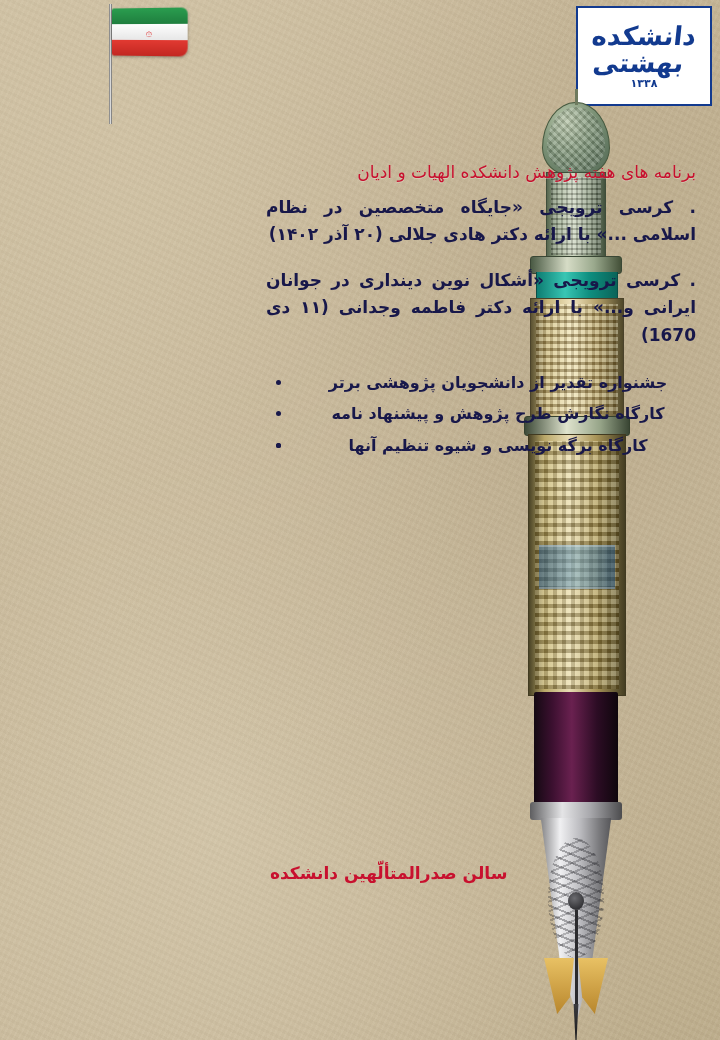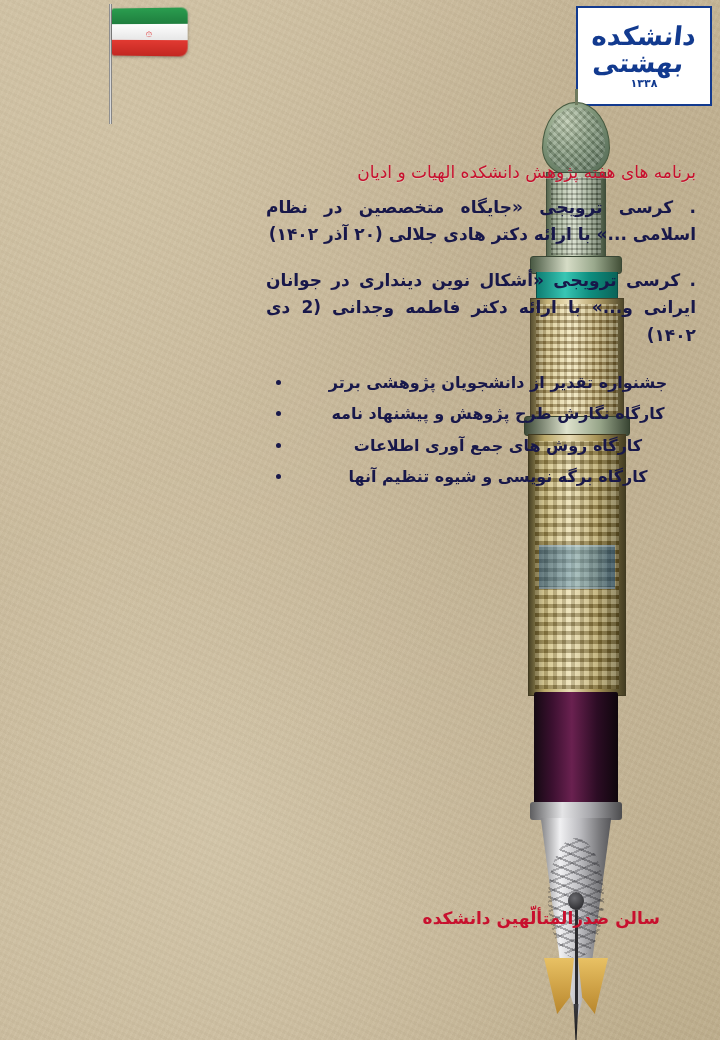--- a/index.html
+++ b/index.html
@@ -391,23 +391,23 @@
     left: 10px;
     top: 13px;
     width: 5px;
     height: 5px;
     border-radius: 50%;
     background: #18184a;
   }
   .footer {
     position: absolute;
     right: 60px;
-    top: 908px;
+    top: 863px;
     width: 390px;
-    text-align: right;
+    text-align: left;
     color: #c8102e;
     font-size: 17px;
     font-weight: bold;
   }
 </style>
 </head>
 <body>
 
 <div class="poster">
   <div class="paper-texture"></div>
@@ -453,24 +453,24 @@
       <div class="nib-gold-l"></div>
       <div class="nib-gold-r"></div>
       <div class="nib-tip"></div>
     </div>
   </div>
 
   <div class="content">
     <div class="headline">برنامه های هفته پژوهش دانشکده الهیات و ادیان</div>
 
     <p class="para">. کرسی ترویجی «جایگاه متخصصین در نظام اسلامی ...» با ارائه دکتر هادی جلالی (۲۰ آذر ۱۴۰۲)</p>
-    <p class="para">. کرسی ترویجی «أشکال نوین دینداری در جوانان ایرانی و...» با ارائه دکتر فاطمه وجدانی (2 دی ۱۴۰۲)</p>
+    <p class="para">. کرسی ترویجی «أشکال نوین دینداری در جوانان ایرانی و...» با ارائه دکتر فاطمه وجدانی (۱۱ دی 1670)</p>
 
     <ul class="bullets">
       <li><span class="dot"></span><span>جشنواره تقدیر از دانشجویان پژوهشی برتر</span></li>
       <li><span class="dot"></span><span>کارگاه نگارش طرح پژوهش و پیشنهاد نامه</span></li>
-      <li><span class="dot"></span><span>کارگاه روش های جمع آوری اطلاعات</span></li>
+      <li><span class="dot"></span></li>
       <li><span class="dot"></span><span>کارگاه برگه نویسی و شیوه تنظیم آنها</span></li>
     </ul>
   </div>
 
   <div class="footer">سالن صدرالمتألّهین دانشکده</div>
 </div>
 
 </body></html>

